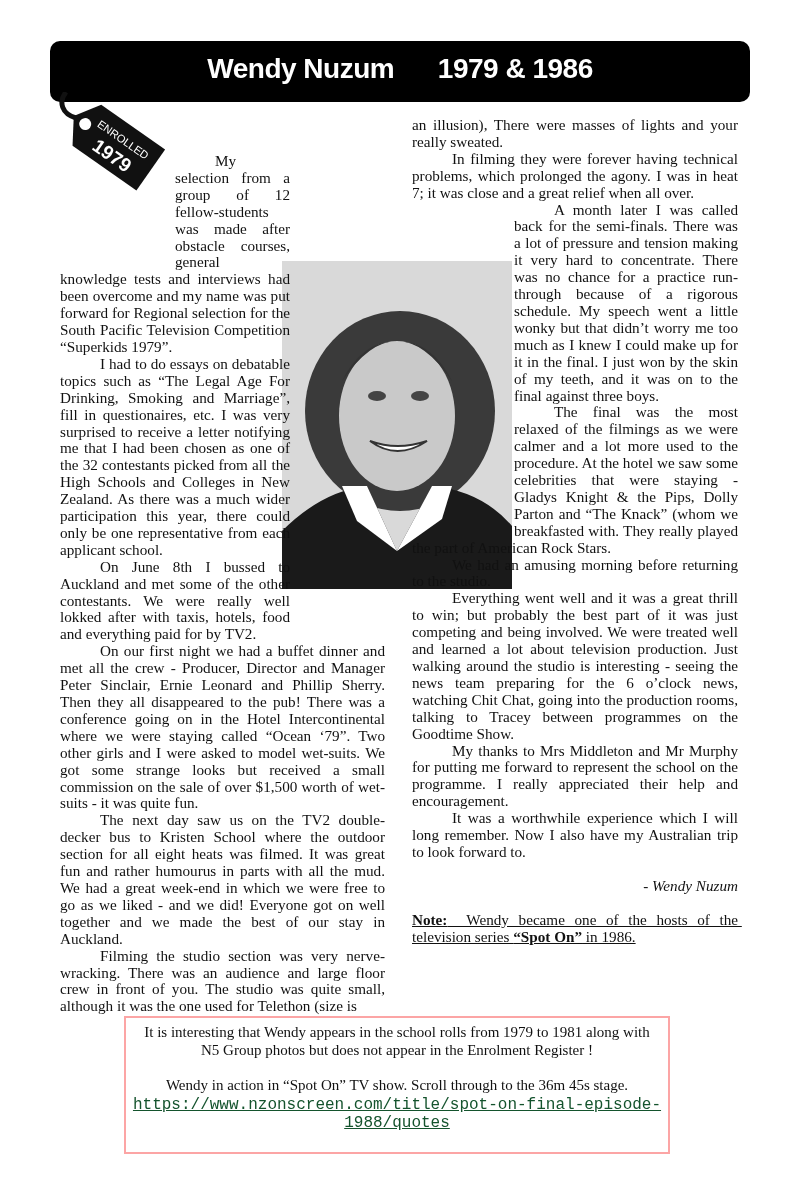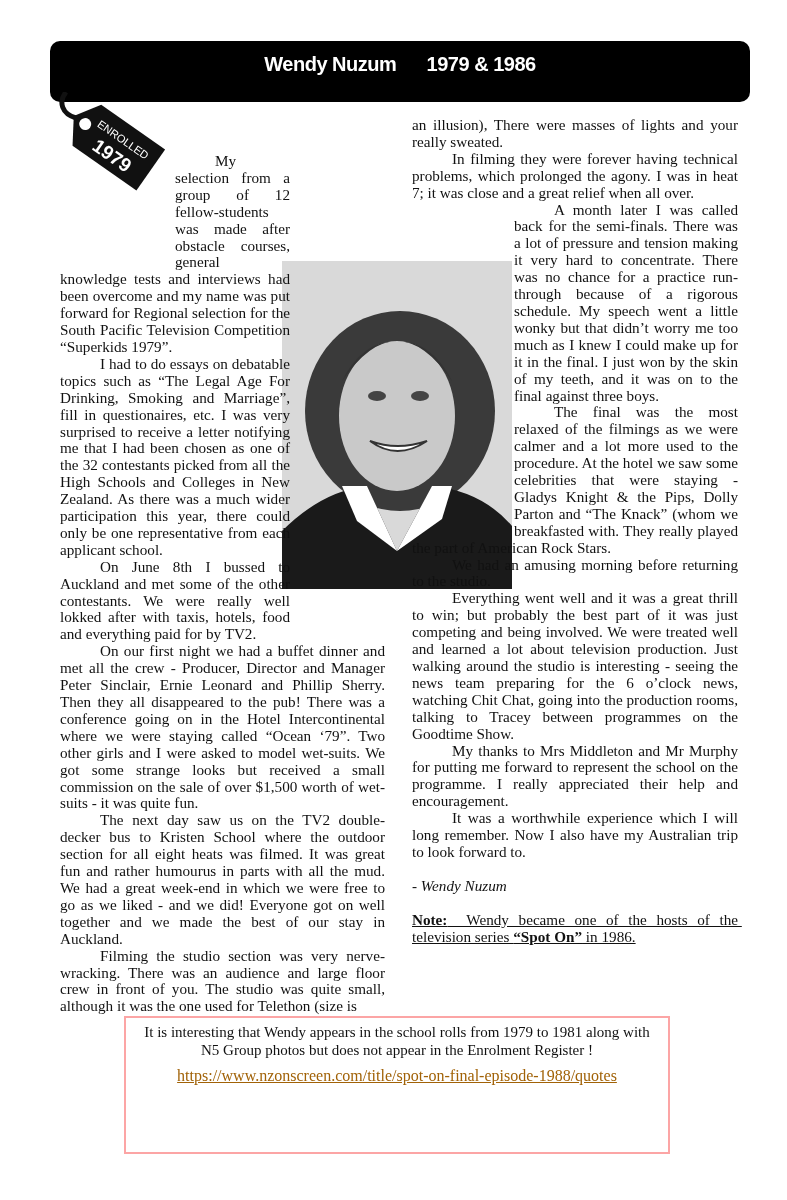--- a/index.html
+++ b/index.html
@@ -2,40 +2,40 @@
 <html><head>
 <meta charset="utf-8">
 <style>
   html, body { margin: 0; padding: 0; background: #ffffff; }
   body { width: 787px; height: 1200px; position: relative; overflow: hidden;
          font-family: "Liberation Serif", serif; color: #111; }
   .banner { position: absolute; left: 50px; top: 41px; width: 700px; height: 61px;
             background: #000; border-radius: 10px; }
   .banner-title { position: absolute; left: 0; right: 0; top: 12px; text-align: center;
                   color: #fff; font-family: "Liberation Sans", sans-serif; font-weight: bold;
-                  font-size: 20px; letter-spacing: -0.5px; white-space: pre; }
+                  font-size: 28px; letter-spacing: -0.5px; white-space: pre; }
   .tag { position: absolute; left: 58px; top: 92px; width: 120px; height: 110px; }
   .col { position: absolute; font-size: 15.2px; line-height: 16.9px; text-align: justify; }
   .col p { margin: 0; }
   .ind { text-indent: 40px; }
   .left-col { left: 60px; top: 117px; width: 325px; margin-top: 36px; }
   .right-col { left: 412px; top: 117px; width: 326px; }
   .float-tag { float: left; width: 115px; height: 102px; }
   .float-photo-l { float: right; width: 95px; height: 330px; margin-top: 2px; }
   .float-photo-r { float: left; width: 102px; height: 338px; }
   .photo { position: absolute; left: 282px; top: 261px; width: 230px; height: 328px;
            background: #d8d8d8; overflow: hidden; }
-  .sig { font-style: italic; margin-top: 17px !important; }
+  .sig { text-align: right; font-style: italic; margin-top: 17px !important; }
   .note { margin-top: 17px !important; text-decoration: underline; }
   .note b { font-weight: bold; }
   .infobox { position: absolute; left: 124px; top: 1016px; width: 542px; height: 134px;
              border: 2px solid #fca5a5; text-align: center; font-size: 15px; line-height: 18px; }
   .infobox p { margin: 0; }
-  .link { font-family: Liberation Serif, serif; font-size: 16px; color: #a16207;
-          text-decoration: underline; display: inline-block; margin-top: 8px; }
+  .link { font-family: Liberation Mono, monospace; font-size: 16px; color: #14532d;
+          text-decoration: underline; display: inline-block; margin-top: 2px; }
 </style>
 </head>
 <body>
 
 <div class="banner">
   <div class="banner-title"><span>Wendy Nuzum</span>      <span>1979 &amp; 1986</span></div>
 </div>
 
 <svg class="tag" viewBox="0 0 120 110">
   <path d="M8 0 C 0 10, 4 22, 18 26" stroke="#111" stroke-width="5" fill="none"></path>
@@ -82,14 +82,15 @@
   <p class="ind">We had an amusing morning before returning to the studio.</p>
   <p class="ind">Everything went well and it was a great thrill to win; but probably the best part of it was just competing and being involved. We were treated well and learned a lot about television production. Just walking around the studio is interesting  -  seeing the news team preparing for the 6 o’clock news, watching Chit Chat, going into the production rooms, talking to Tracey between programmes on the Goodtime Show.</p>
   <p class="ind">My thanks to Mrs Middleton and Mr Murphy for putting me forward to represent the school on the programme. I really appreciated their help and encouragement.</p>
   <p class="ind">It was a worthwhile experience which I will long remember. Now I also have my Australian trip to look forward to.</p>
   <p class="sig">- Wendy Nuzum</p>
   <p class="note"><b>Note:</b><span style="white-space:pre-wrap">  Wendy became one of the hosts of the television series </span><b>“Spot On”</b><span> in 1986.</span></p>
 </div>
 
 <div class="infobox">
   <p style="margin-top:5px; padding: 0 14px;">It is interesting that Wendy appears in the school rolls from 1979 to 1981 along with N5 Group photos but does not appear in the Enrolment Register !</p>
+  <p style="margin-top:17px;">Wendy in action in “Spot On” TV show. Scroll through to the 36m 45s stage.</p>
   <a class="link">https://www.nzonscreen.com/title/spot-on-final-episode-1988/quotes</a>
 </div>
 
 </body></html>

